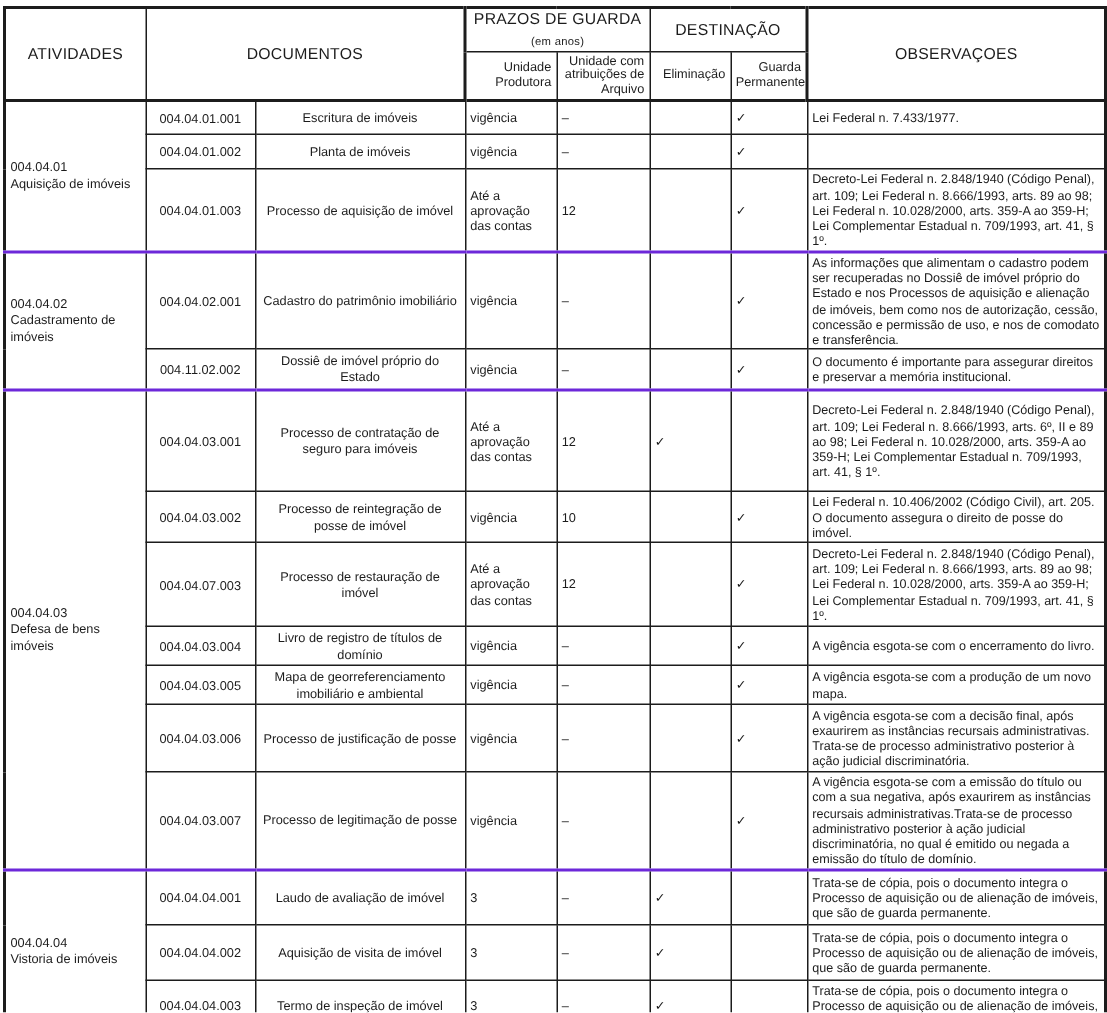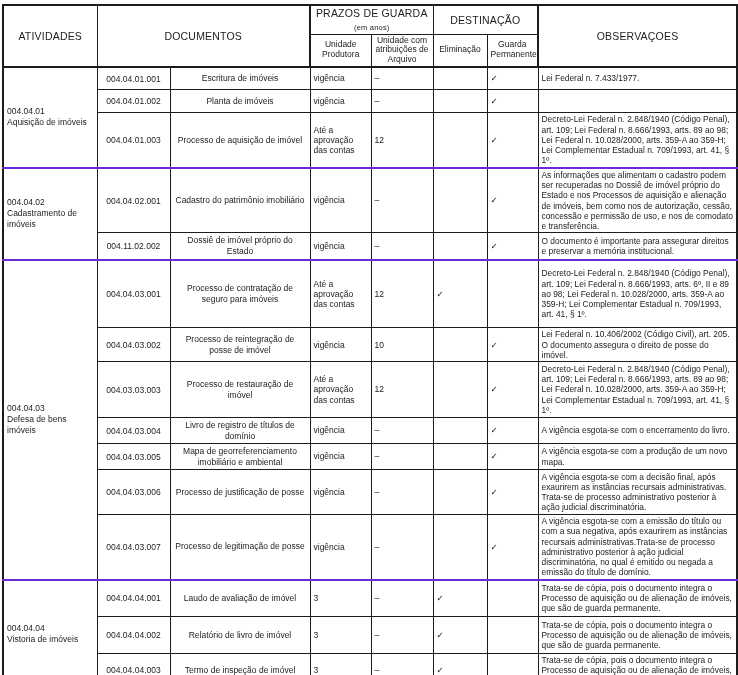--- a/index.html
+++ b/index.html
@@ -24,21 +24,21 @@
   .tt th, .tt td {
     border:1px solid #1c1c1c;
     padding:1px 3px;
     vertical-align:middle;
     font-weight:normal;
     overflow:hidden;
     background:#fff;
   }
   
   .th-main { font-size:10.5px; letter-spacing:.2px; }
-  .th-sub  { font-size:8.5px;  text-align:center; line-height:1.15; }
+  .th-sub  { font-size:8.5px;  text-align:right; line-height:1.15; }
   .prazos-sub { font-size:7.5px; display:block; margin-top:4px; }
   .hb { border-bottom:2px solid #1c1c1c !important; }
   .box-l { border-left:2px solid #1c1c1c !important; }
   .box-r { border-right:2px solid #1c1c1c !important; }
   
   .c-ativ { text-align:left; font-size:8.5px; line-height:1.3; padding-left:4px; }
   .c-code { text-align:center; font-size:8.5px; }
   .c-doc  { text-align:center; font-size:8.5px; line-height:1.25; padding-left:5px; padding-right:4px; }
   .c-num  { font-size:8.5px; line-height:1.2; }
   .c-obs  { text-align:left; font-size:8.4px; line-height:1.22; padding:2px 4px; }
@@ -150,21 +150,21 @@
     <tr style="height:32px">
       <td class="c-code">004.04.03.002</td>
       <td class="c-doc">Processo de reintegração de posse de imóvel</td>
       <td class="c-num">vigência</td>
       <td class="c-num">10</td>
       <td class="c-num"></td>
       <td class="c-num">✓</td>
       <td class="c-obs">Lei Federal n. 10.406/2002 (Código Civil), art. 205. O documento assegura o direito de posse do imóvel.</td>
     </tr>
     <tr style="height:56px">
-      <td class="c-code">004.03.03.003</td>
+      <td class="c-code">004.04.07.003</td>
       <td class="c-doc">Processo de restauração de imóvel</td>
       <td class="c-num">Até a aprovação das contas</td>
       <td class="c-num">12</td>
       <td class="c-num"></td>
       <td class="c-num">✓</td>
       <td class="c-obs">Decreto-Lei Federal n. 2.848/1940 (Código Penal), art. 109; Lei Federal n. 8.666/1993, arts. 89 ao 98; Lei Federal n. 10.028/2000, arts. 359-A ao 359-H; Lei Complementar Estadual n. 709/1993, art. 41, § 1º.</td>
     </tr>
     <tr style="height:26px">
       <td class="c-code">004.04.03.004</td>
       <td class="c-doc">Livro de registro de títulos de domínio</td>
@@ -210,21 +210,21 @@
       <td class="c-code">004.04.04.001</td>
       <td class="c-doc">Laudo de avaliação de imóvel</td>
       <td class="c-num">3</td>
       <td class="c-num">–</td>
       <td class="c-num">✓</td>
       <td class="c-num"></td>
       <td class="c-obs">Trata-se de cópia, pois o documento integra o Processo de aquisição ou de alienação de imóveis, que são de guarda permanente.</td>
     </tr>
     <tr style="height:37px">
       <td class="c-code">004.04.04.002</td>
-      <td class="c-doc">Relatório de livro de imóvel</td>
+      <td class="c-doc">Aquisição de visita de imóvel</td>
       <td class="c-num">3</td>
       <td class="c-num">–</td>
       <td class="c-num">✓</td>
       <td class="c-num"></td>
       <td class="c-obs">Trata-se de cópia, pois o documento integra o Processo de aquisição ou de alienação de imóveis, que são de guarda permanente.</td>
     </tr>
     <tr style="height:32px">
       <td class="c-code">004.04.04.003</td>
       <td class="c-doc">Termo de inspeção de imóvel</td>
       <td class="c-num">3</td>

